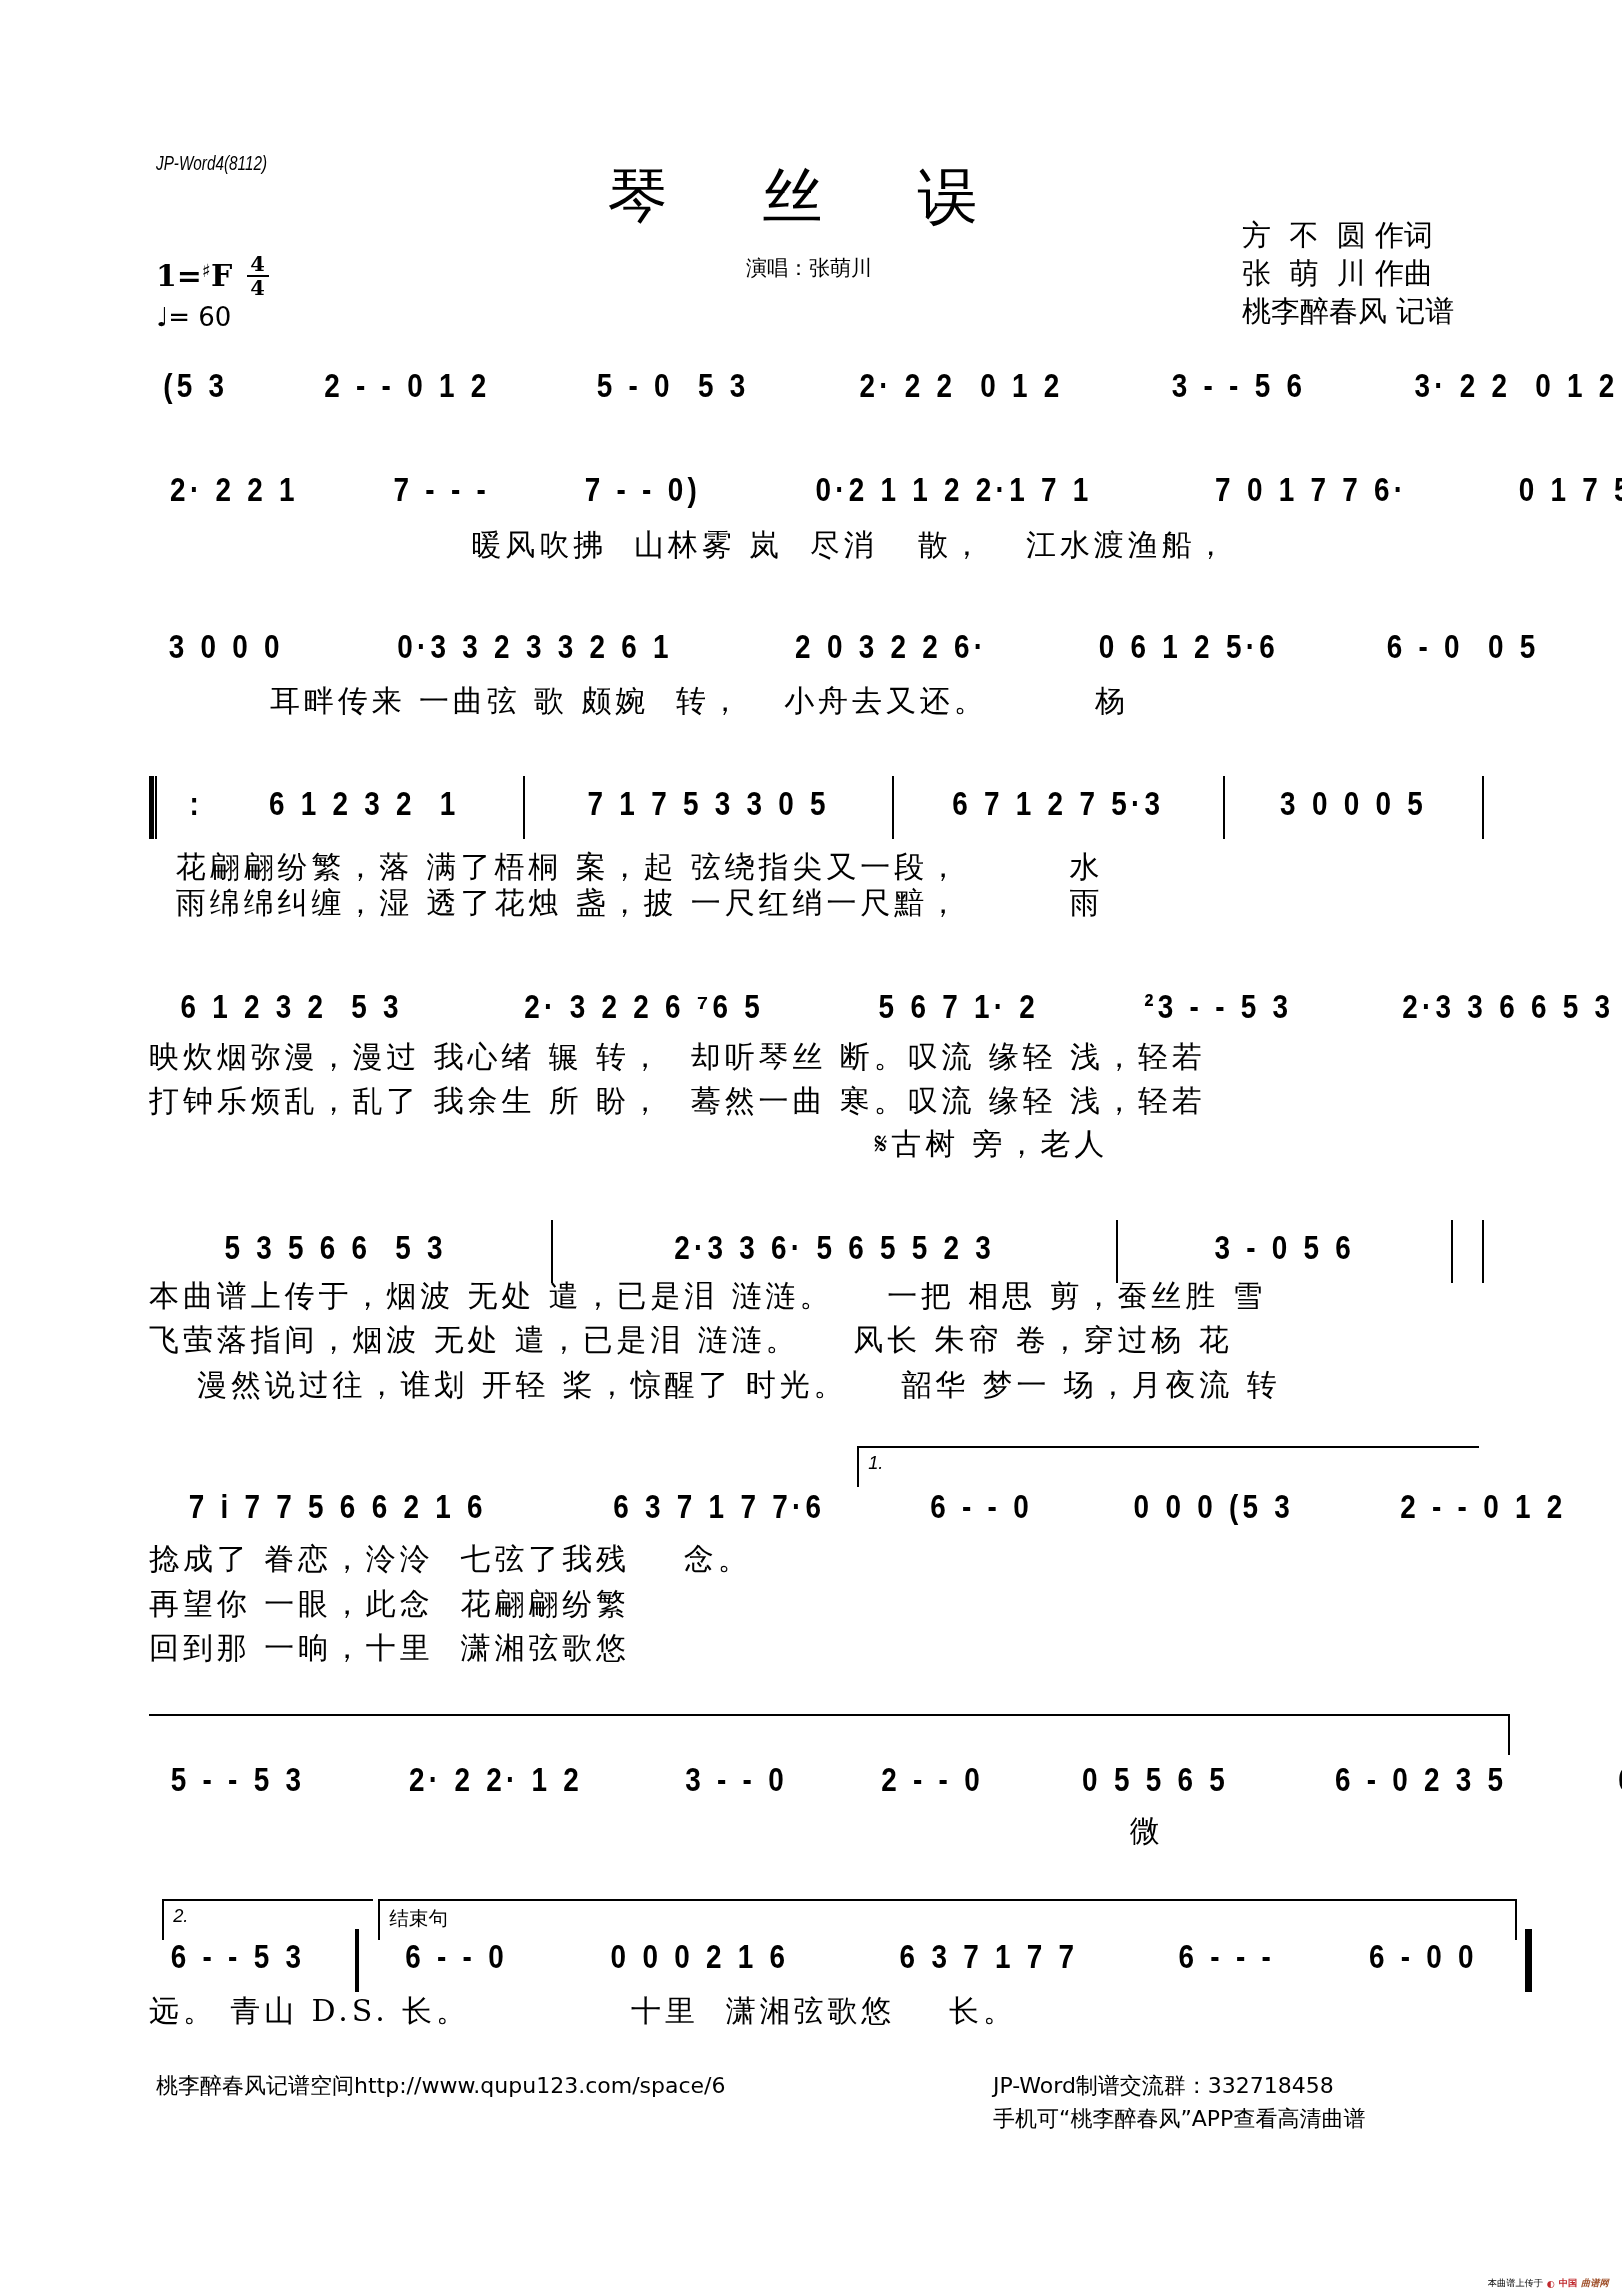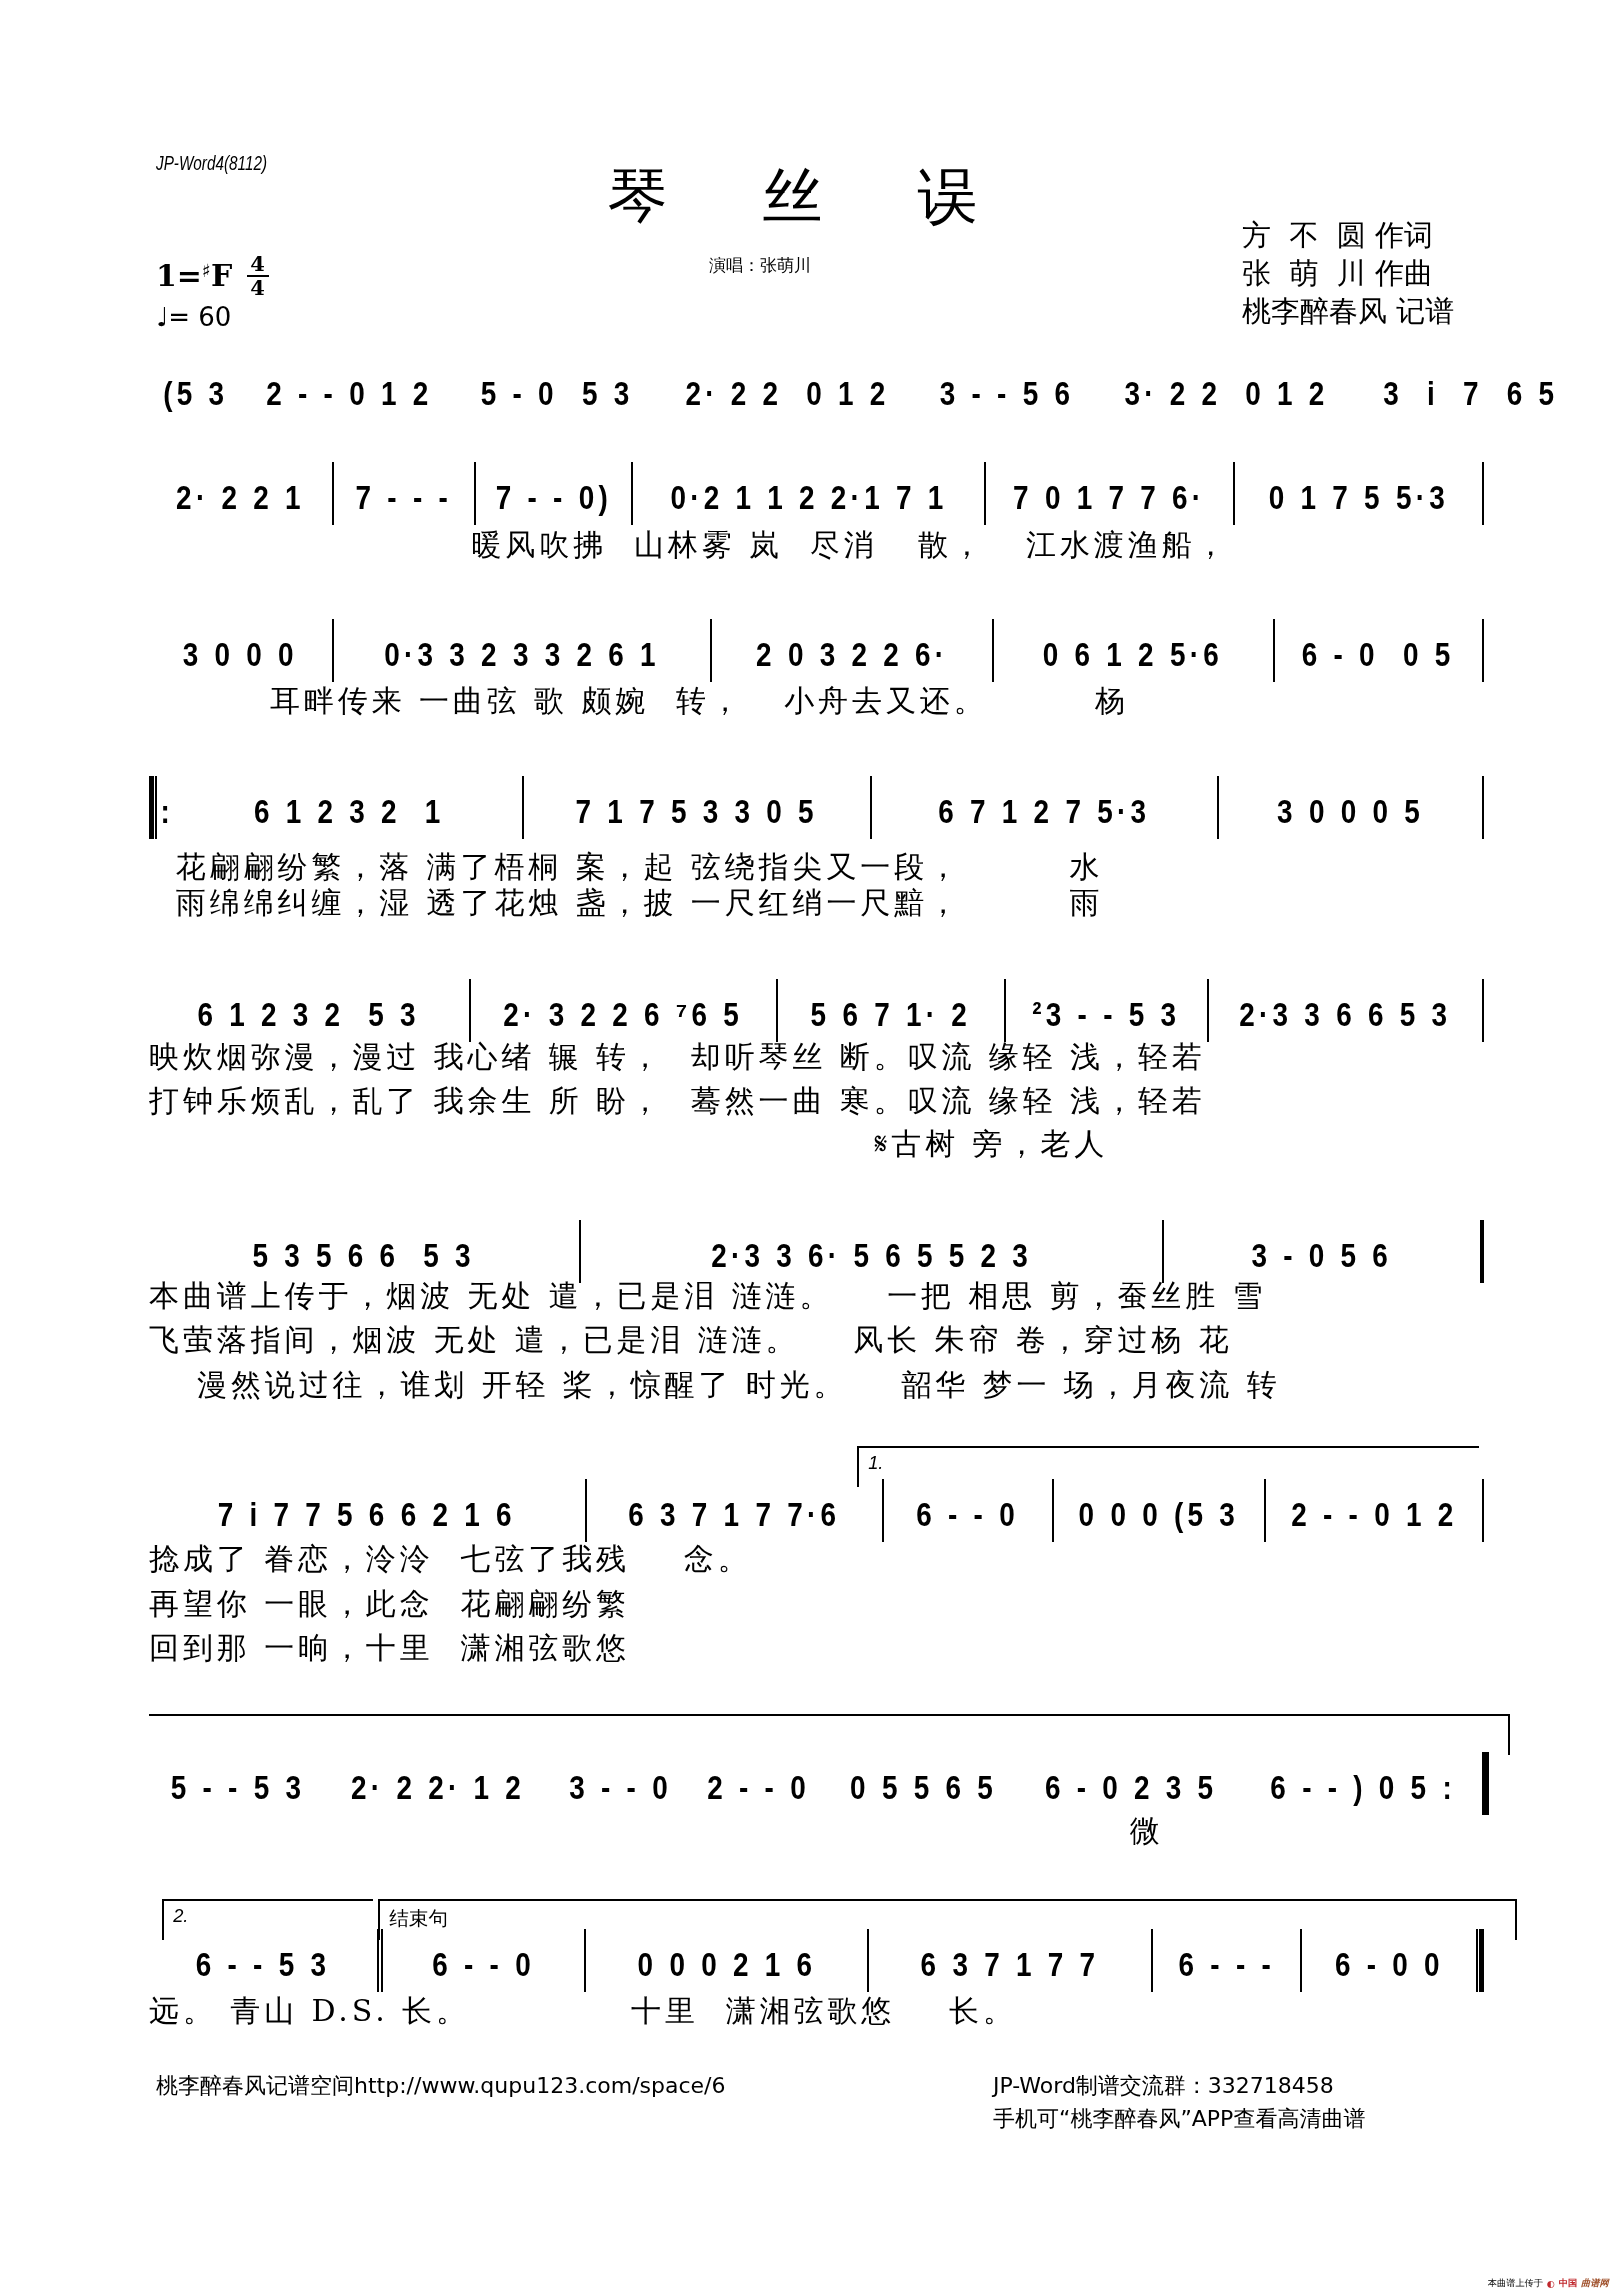--- a/index.html
+++ b/index.html
@@ -6,32 +6,32 @@
   body { width: 1623px; height: 2295px; position: relative; overflow: hidden;
          font-family: "DejaVu Sans", sans-serif; color: #000; }
   .abs { position: absolute; }
   .jpword { left: 156px; top: 152px; font-size: 19.6px; font-style: italic;
             font-family: "Liberation Sans", sans-serif; transform: scaleX(0.78); transform-origin: left; }
   .title { left: 0; width: 1623px; top: 157px; text-align: center; font-size: 60px;
            font-family: "DejaVu Serif", serif; letter-spacing: 38px; }
   .credits { left: 1242px; top: 216px; font-size: 29px; line-height: 38px;
              font-family: "DejaVu Serif", serif; }
   .credit-line { white-space: pre; }
-  .singer { left: 709px; top: 254px; font-size: 17px; font-family: Liberation Sans, sans-serif; }
+  .singer { left: 746px; top: 254px; font-size: 21px; font-family: Liberation Sans, sans-serif; }
   .key { left: 156px; top: 254px; font-size: 30px; font-weight: bold;
          font-family: "DejaVu Serif", serif; display: flex; align-items: center; }
   .key sup { font-size: 18.3px; position: relative; top: -5.2px; }
   .timesig { display: inline-flex; flex-direction: column; align-items: center;
              margin-left: 14.4px; font-size: 21px; line-height: 19.6px; }
   .timesig .bar { width: 22px; height: 2px; background: #000; margin: 1.3px 0; }
   .tempo { left: 156px; top: 302px; font-size: 26px; font-family: "DejaVu Sans", sans-serif; }
 
   
   .line { position: absolute; left: 149px; width: 1335px; display: flex;
-          align-items: center; }
+          align-items: flex-start; gap: 29px; }
   .measure { display: flex; align-items: flex-start; justify-content: space-around;
              flex: 1; padding: 0 6.5px; position: relative; }
   .notes { font-family: "Liberation Sans", sans-serif; font-weight: bold; font-size: 34px;
            letter-spacing: 5.2px; white-space: pre; transform: scaleX(0.82); }
   .barline { width: 2px; background: #000; height: 63px; margin-top: -7.9px; }
   .dbl { width: 7.9px; border-left: 2px solid #000; border-right: 5.2px solid #000;
          height: 63px; margin-top: -7.9px; box-sizing: border-box; }
   .dblthin { width: 6.5px; border-left: 2px solid #000; border-right: 2px solid #000;
              height: 63px; margin-top: -7.9px; box-sizing: border-box; }
   .lyrics { position: absolute; left: 149px; width: 1335px; font-size: 30px;

